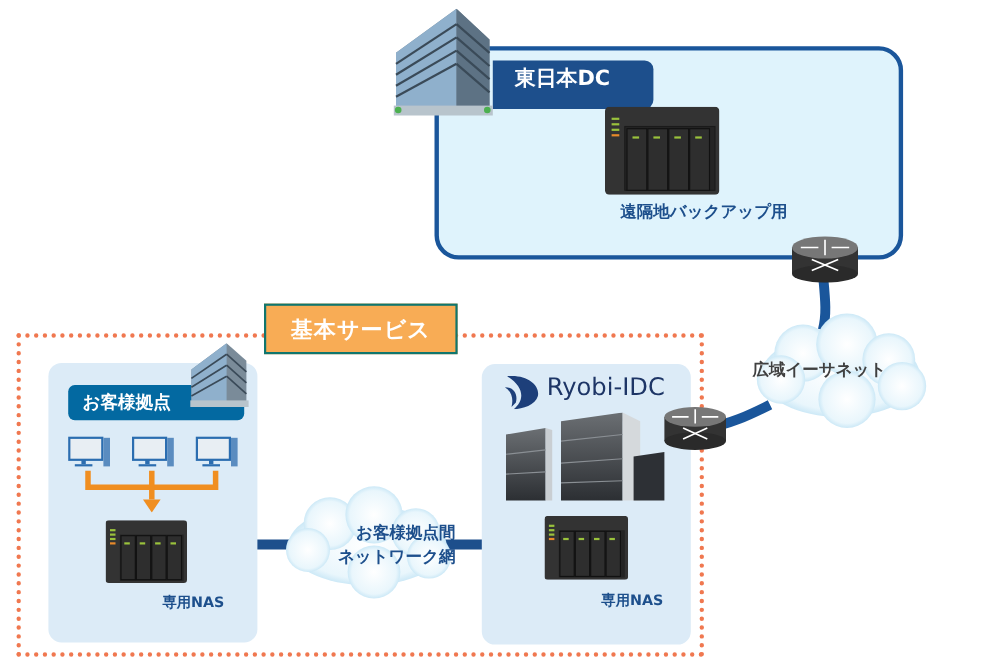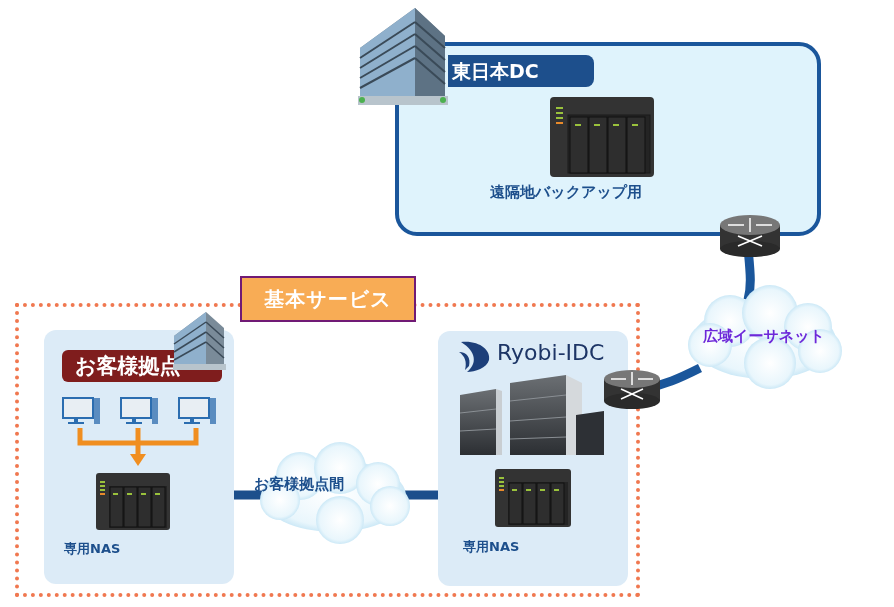--- a/index.html
+++ b/index.html
@@ -1,28 +1,28 @@
 <!DOCTYPE html>
 <html><head>
 <meta charset="utf-8">
 <style>
   html, body { margin:0; padding:0; background:#ffffff; }
   body { width:894px; height:607px; position:relative; overflow:hidden; font-family:"DejaVu Sans", sans-serif; }
   .abs { position:absolute; }
   
   .dc-box { left:395px; top:42px; width:426px; height:194px; background:#dff3fc; border:4px solid #1a569b; border-radius:22px; box-sizing:border-box; }
-  .dc-title { left:448px; top:55px; width:146px; height:32px; background:#1d4f8c; border-radius:0 8px 8px 0; color:#fff; font-weight:bold; font-size:19px; line-height:32px; padding-left:4px; box-sizing:border-box; }
-  .label { color:#1d4f8c; font-weight:bold; text-align:left; line-height:1.3; }
+  .dc-title { left:448px; top:55px; width:146px; height:44px; background:#1d4f8c; border-radius:0 8px 8px 0; color:#fff; font-weight:bold; font-size:19px; line-height:32px; padding-left:20px; box-sizing:border-box; }
+  .label { color:#1d4f8c; font-weight:bold; text-align:right; line-height:1.3; }
   
   .svc-box { left:15px; top:303px; width:625px; height:294px; border:4px dotted #f07850; box-sizing:border-box; }
-  .svc-title { left:240px; top:276px; width:176px; height:46px; background:#f8ac55; border:2px solid #701a75; box-sizing:border-box; color:#fff; font-weight:bold; font-size:20px; line-height:42px; text-align:center; letter-spacing:1px; }
+  .svc-title { left:240px; top:276px; width:176px; height:46px; background:#f8ac55; border:2px solid #0f766e; box-sizing:border-box; color:#fff; font-weight:bold; font-size:20px; line-height:42px; text-align:center; letter-spacing:1px; }
   .panel { background:#dcebf7; border-radius:12px; }
-  .cust-title { left:62px; top:350px; width:160px; height:32px; background:#7f1d1d; border-radius:6px; color:#fff; font-weight:bold; font-size:21px; line-height:32px; padding-left:13px; box-sizing:border-box; }
+  .cust-title { left:62px; top:350px; width:160px; height:32px; background:#0369a1; border-radius:6px; color:#fff; font-weight:bold; font-size:16px; line-height:32px; padding-left:13px; box-sizing:border-box; }
   .ryobi { left:462px; top:340px; font-size:22px; color:#1d3566; font-family:"DejaVu Sans", sans-serif; }
-  .cloud-text { color:#6d28d9; font-weight:bold; text-align:center; }
+  .cloud-text { color:#404040; font-weight:bold; text-align:left; }
 </style>
 </head>
 <body>
 
 <svg class="abs" style="left:0;top:0;" width="894" height="607">
 
   <line x1="170" y1="495" x2="500" y2="495" stroke="#1d4f8c" stroke-width="9"></line>
 
   <path d="M748 248 C 750 270, 752 285, 748 300" stroke="#1a569b" stroke-width="9" fill="none"></path>
 
@@ -181,20 +181,21 @@
     <circle cx="50" cy="36" r="24"></circle>
       <circle cx="90" cy="28" r="26"></circle>
       <circle cx="128" cy="44" r="22"></circle>
     <circle cx="30" cy="60" r="20"></circle>
       <circle cx="140" cy="66" r="20"></circle>
       <circle cx="90" cy="80" r="24"></circle>
   </g>
 </svg>
 <div class="abs label" style="left:254px;top:474px;width:160px;font-size:15px;line-height:1.45;">
   <div>お客様拠点間</div>
+  <div>ネットワーク網</div>
 </div>
 
 <div class="abs panel" style="left:438px;top:331px;width:190px;height:255px;"></div>
 <svg class="abs" style="left:459px;top:338px;" width="34" height="34">
   <path d="M2 4 C 20 2, 32 12, 30 22 C 28 30, 16 34, 8 34 C 18 26, 18 14, 2 4 Z" fill="#1d3f7a"></path>
   <path d="M0 14 C 8 14, 12 20, 10 28 L 6 32 C 8 24, 6 18, 0 14 Z" fill="#1d3f7a"></path>
 </svg>
 <div class="abs ryobi" style="left:497px;top:340px;">Ryobi-IDC</div>
 
 <svg class="abs" style="left:458px;top:375px;" width="150" height="82">

